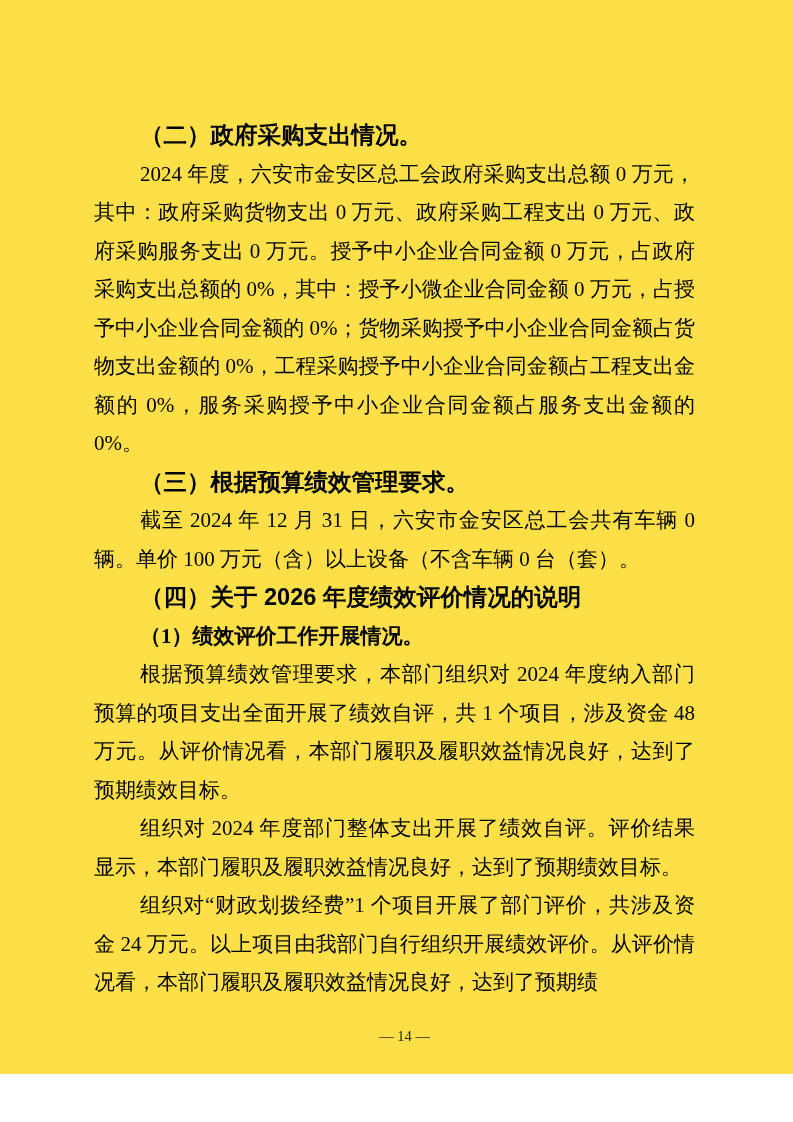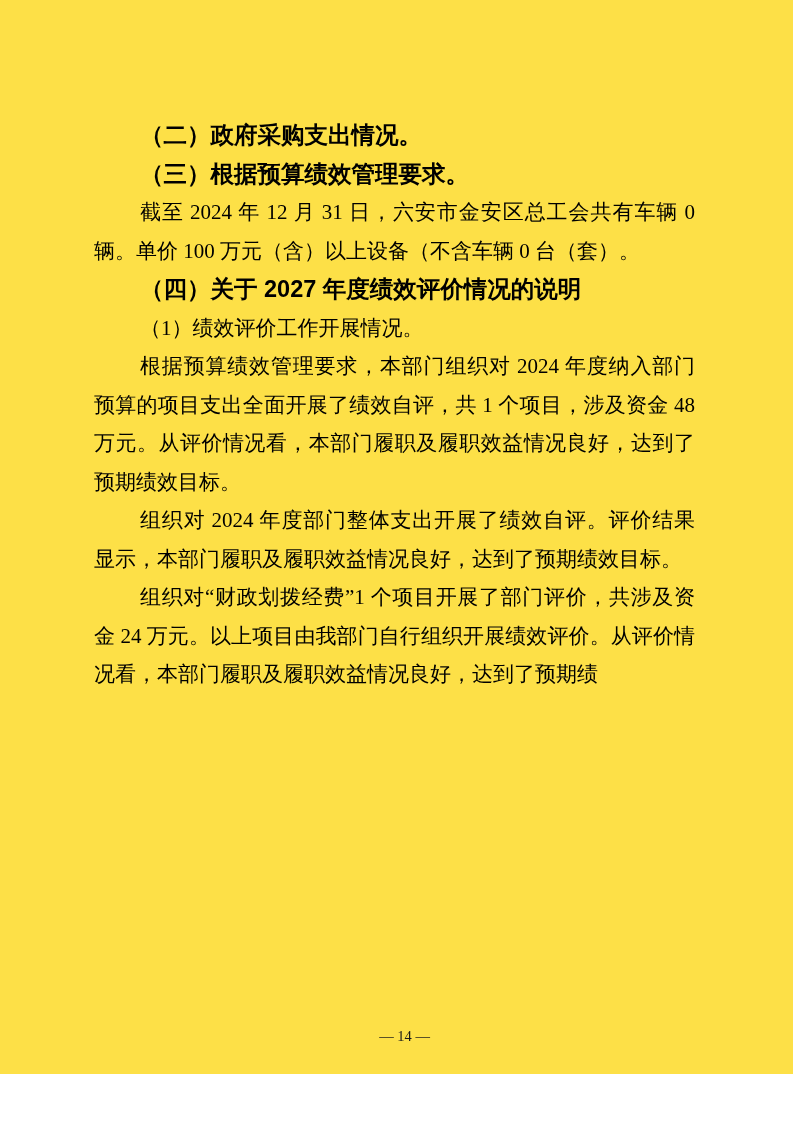--- a/index.html
+++ b/index.html
@@ -35,44 +35,45 @@
     font-family: "Liberation Serif", "DejaVu Serif", serif;
   }
   .heading {
     text-indent: 46px;
     font-weight: 700;
     font-size: 23.5px;
     font-family: "Liberation Sans", "DejaVu Sans", sans-serif;
   }
   .subheading {
     text-indent: 46px;
-    font-weight: 400;
+    font-weight: 700;
   }
   .footer {
     position: absolute;
     top: 1026px;
     left: 0;
     width: 793px;
     text-align: center;
     font-size: 14.5px;
     line-height: 20px;
     color: #1a1a1a;
     font-family: "Liberation Serif", "DejaVu Serif", serif;
     padding-left: 8px;
   }
 </style>
 </head>
 <body>
 
 <div class="page">
   <div class="doc">
     <div class="sec heading">（二）政府采购支出情况。</div>
+    <div class="sec para">2024 年度，六安市金安区总工会政府采购支出总额 0 万元，其中：政府采购货物支出 0 万元、政府采购工程支出 0 万元、政府采购服务支出 0 万元。授予中小企业合同金额 0 万元，占政府采购支出总额的 0%，其中：授予小微企业合同金额 0 万元，占授予中小企业合同金额的 0%；货物采购授予中小企业合同金额占货物支出金额的 0%，工程采购授予中小企业合同金额占工程支出金额的 0%，服务采购授予中小企业合同金额占服务支出金额的 0%。</div>
     <div class="sec heading">（三）根据预算绩效管理要求。</div>
     <div class="sec para">截至 2024 年 12 月 31 日，六安市金安区总工会共有车辆 0 辆。单价 100 万元（含）以上设备（不含车辆 0 台（套）。</div>
-    <div class="sec heading">（四）关于 2027 年度绩效评价情况的说明</div>
+    <div class="sec heading">（四）关于 2026 年度绩效评价情况的说明</div>
     <div class="sec para subheading">（1）绩效评价工作开展情况。</div>
     <div class="sec para">根据预算绩效管理要求，本部门组织对 2024 年度纳入部门预算的项目支出全面开展了绩效自评，共 1 个项目，涉及资金 48 万元。从评价情况看，本部门履职及履职效益情况良好，达到了预期绩效目标。</div>
     <div class="sec para">组织对 2024 年度部门整体支出开展了绩效自评。评价结果显示，本部门履职及履职效益情况良好，达到了预期绩效目标。</div>
     <div class="sec para">组织对“财政划拨经费”1 个项目开展了部门评价，共涉及资金 24 万元。以上项目由我部门自行组织开展绩效评价。从评价情况看，本部门履职及履职效益情况良好，达到了预期绩</div>
   </div>
 
   <div class="footer">— 14 —</div>
 </div>
 
 </body></html>

